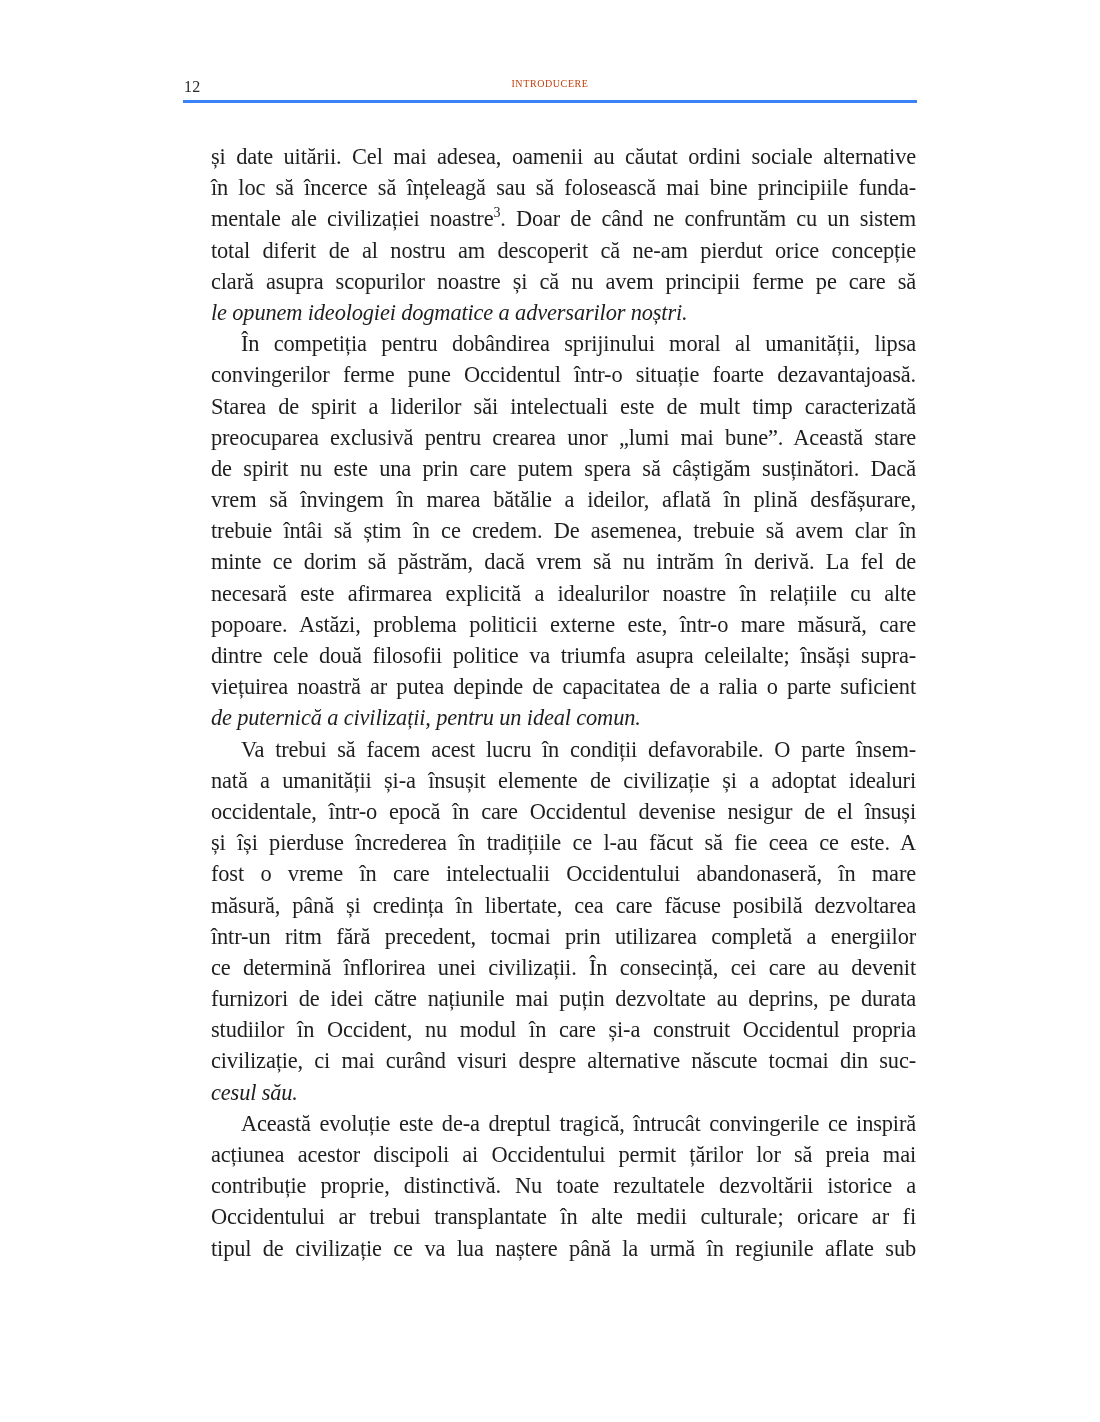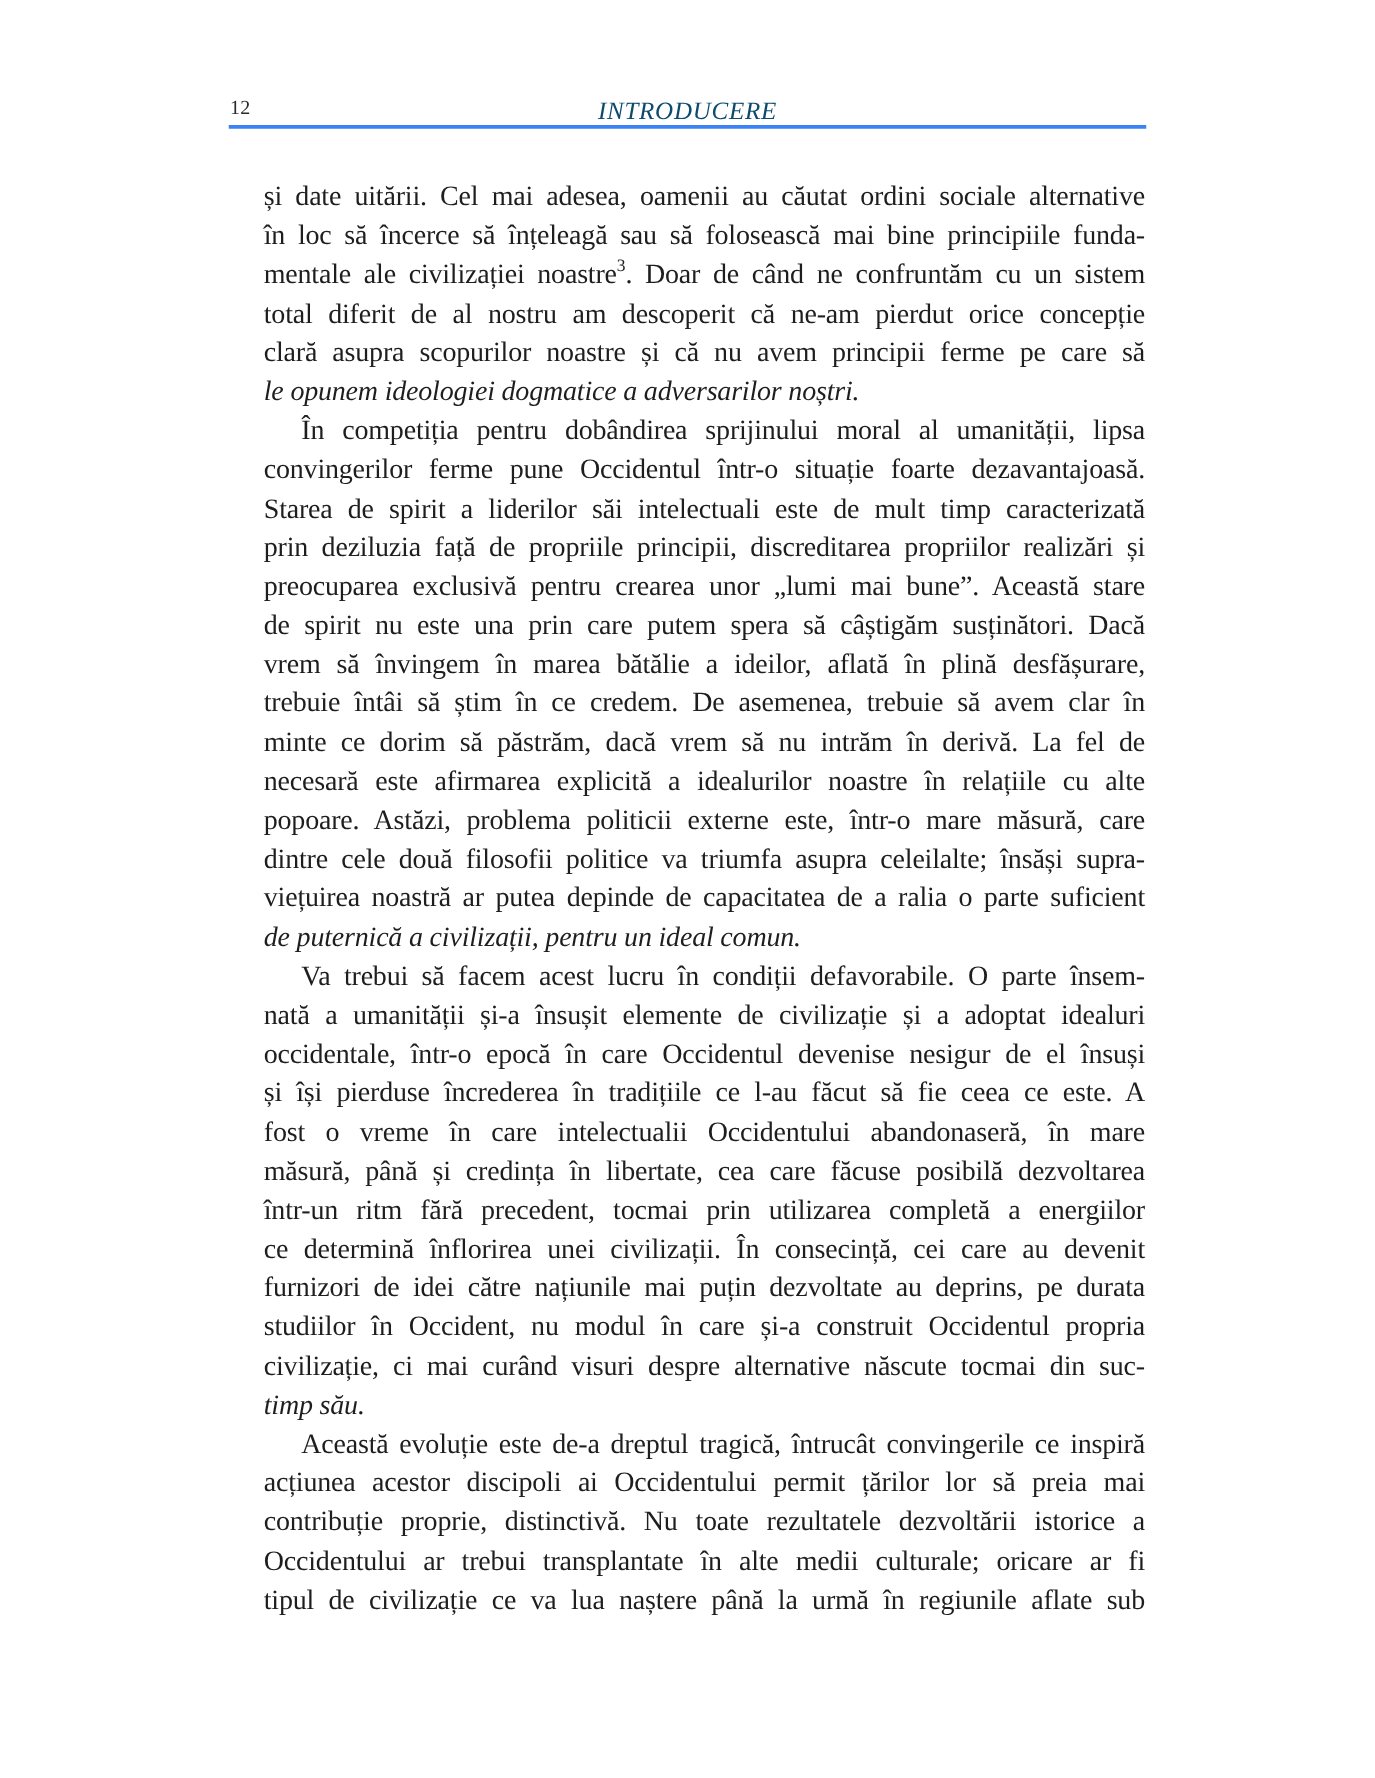--- a/index.html
+++ b/index.html
@@ -30,24 +30,23 @@
       font-size: 16px;
       letter-spacing: 0.2px;
       color: #2a2a2a;
     }
     .running-title {
       position: absolute;
       left: 0;
       right: 0;
       top: 2px;
       text-align: center;
-      font-size: 20px;
+      font-size: 10px;
       letter-spacing: 0.6px;
-      color: #0c4a6e;
-      font-style: italic;
+      color: #c2410c;
     }
     .body-text {
       position: absolute;
       left: 183px;
       top: 141px;
       width: 733px;
     }
     .line {
       display: block;
       height: 31.2px;
@@ -86,21 +85,20 @@
       <span class="line">în loc să încerce să înțeleagă sau să folosească mai bine principiile funda-</span>
       <span class="line"><span>mentale ale civilizației noastre</span><sup class="footnote-ref">3</sup><span>. Doar de când ne confruntăm cu un sistem</span></span>
       <span class="line">total diferit de al nostru am descoperit că ne-am pierdut orice concepție</span>
       <span class="line">clară asupra scopurilor noastre și că nu avem principii ferme pe care să</span>
       <span class="line last">le opunem ideologiei dogmatice a adversarilor noștri.</span>
     </div>
     <div>
       <span class="line indent">În competiția pentru dobândirea sprijinului moral al umanității, lipsa</span>
       <span class="line">convingerilor ferme pune Occidentul într-o situație foarte dezavantajoasă.</span>
       <span class="line">Starea de spirit a liderilor săi intelectuali este de mult timp caracterizată</span>
-      <span class="line">prin deziluzia față de propriile principii, discreditarea propriilor realizări și</span>
       <span class="line">preocuparea exclusivă pentru crearea unor „lumi mai bune”. Această stare</span>
       <span class="line">de spirit nu este una prin care putem spera să câștigăm susținători. Dacă</span>
       <span class="line">vrem să învingem în marea bătălie a ideilor, aflată în plină desfășurare,</span>
       <span class="line">trebuie întâi să știm în ce credem. De asemenea, trebuie să avem clar în</span>
       <span class="line">minte ce dorim să păstrăm, dacă vrem să nu intrăm în derivă. La fel de</span>
       <span class="line">necesară este afirmarea explicită a idealurilor noastre în relațiile cu alte</span>
       <span class="line">popoare. Astăzi, problema politicii externe este, într-o mare măsură, care</span>
       <span class="line">dintre cele două filosofii politice va triumfa asupra celeilalte; însăși supra-</span>
       <span class="line">viețuirea noastră ar putea depinde de capacitatea de a ralia o parte suficient</span>
       <span class="line last">de puternică a civilizații, pentru un ideal comun.</span>
@@ -110,21 +108,21 @@
       <span class="line">nată a umanității și-a însușit elemente de civilizație și a adoptat idealuri</span>
       <span class="line">occidentale, într-o epocă în care Occidentul devenise nesigur de el însuși</span>
       <span class="line">și își pierduse încrederea în tradițiile ce l-au făcut să fie ceea ce este. A</span>
       <span class="line">fost o vreme în care intelectualii Occidentului abandonaseră, în mare</span>
       <span class="line">măsură, până și credința în libertate, cea care făcuse posibilă dezvoltarea</span>
       <span class="line">într-un ritm fără precedent, tocmai prin utilizarea completă a energiilor</span>
       <span class="line">ce determină înflorirea unei civilizații. În consecință, cei care au devenit</span>
       <span class="line">furnizori de idei către națiunile mai puțin dezvoltate au deprins, pe durata</span>
       <span class="line">studiilor în Occident, nu modul în care și-a construit Occidentul propria</span>
       <span class="line">civilizație, ci mai curând visuri despre alternative născute tocmai din suc-</span>
-      <span class="line last">timp său.</span>
+      <span class="line last">cesul său.</span>
     </div>
     <div>
       <span class="line indent">Această evoluție este de-a dreptul tragică, întrucât convingerile ce inspiră</span>
       <span class="line">acțiunea acestor discipoli ai Occidentului permit țărilor lor să preia mai</span>
       <span class="line">contribuție proprie, distinctivă. Nu toate rezultatele dezvoltării istorice a</span>
       <span class="line">Occidentului ar trebui transplantate în alte medii culturale; oricare ar fi</span>
       <span class="line">tipul de civilizație ce va lua naștere până la urmă în regiunile aflate sub</span>
     </div>
   </div>
 

